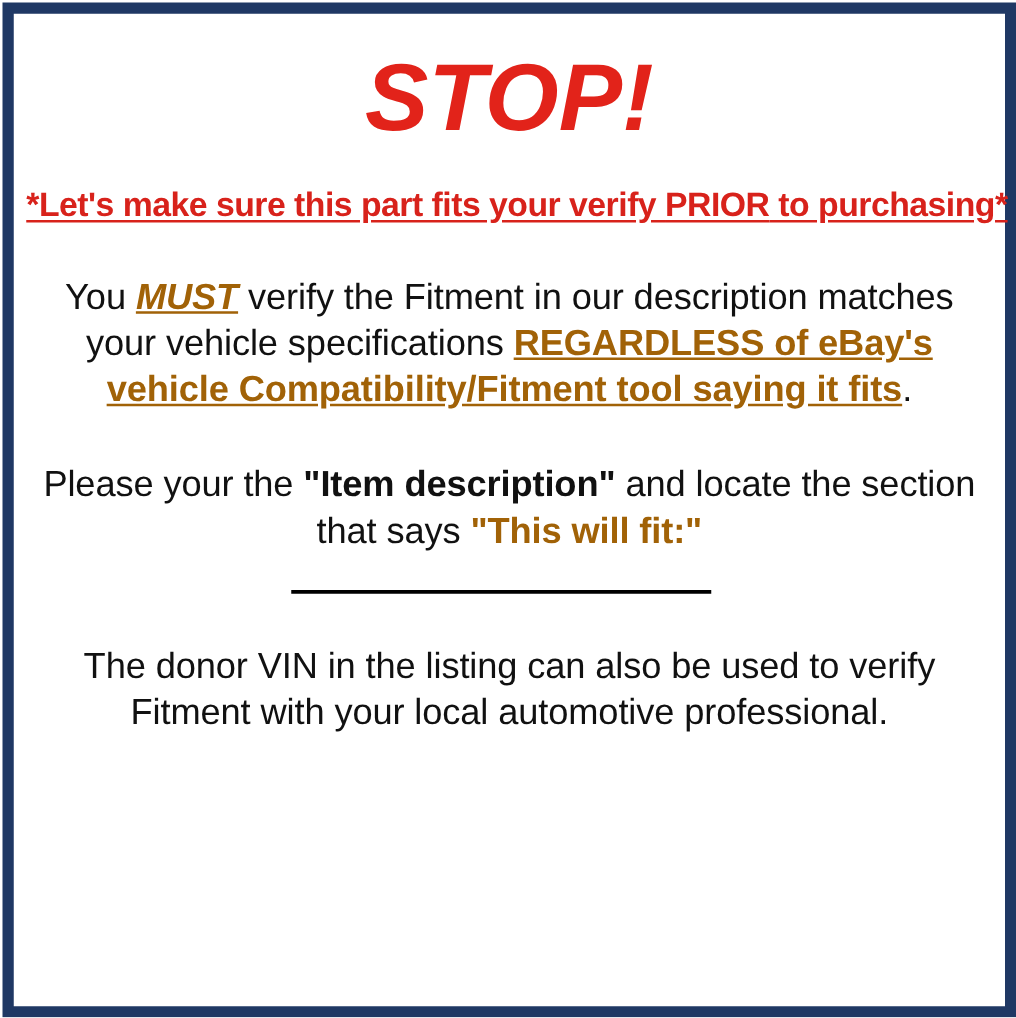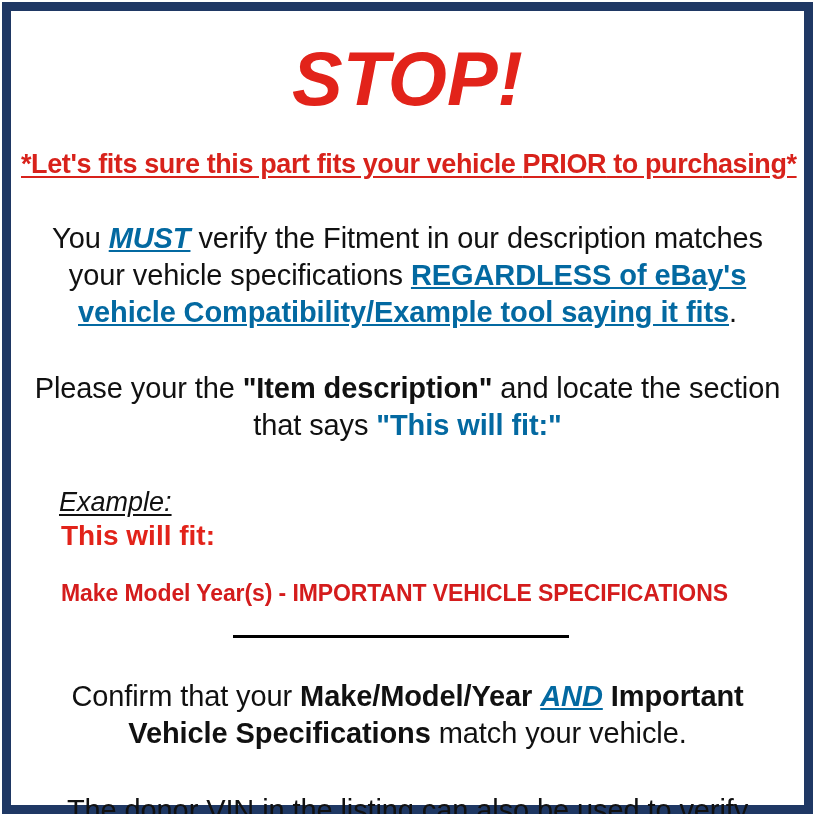--- a/index.html
+++ b/index.html
@@ -73,21 +73,21 @@
     color: #111111;
     margin: 0;
     padding: 0 6px;
     letter-spacing: -0.1px;
   }
   .p-must { margin-top: 40px; }
   .p-view { margin-top: 40px; }
   .p-confirm { margin-top: 40px; }
   .p-vin { margin-top: 40px; }
 
-  .red { color: #0369a1; }
+  .red { color: #a16207; }
   .b { font-weight: bold; }
   .i { font-style: italic; }
   .u { text-decoration: underline; text-underline-offset: 2px; }
   .blk { color: #111111; }
 
   .example-block {
     text-align: left;
     margin-top: 44px;
     padding-left: 38px;
   }
@@ -134,35 +134,29 @@
 </style>
 </head>
 <body>
 
 <div id="notice-root">
   <div id="notice-frame">
     <div id="notice-body">
 
       <div class="title">STOP!</div>
 
-      <div class="subtitle"><span>*Let's fits sure this part fits your vehicle </span><span class="ital">PRIOR</span><span> to purchasing*</span></div>
+      <div class="subtitle"><span>*Let's make sure this part fits your verify </span><span class="ital">PRIOR</span><span> to purchasing*</span></div>
 
-      <p class="para p-must"><span>You </span><span class="red b i u">MUST</span><span> verify the Fitment in our description matches your vehicle specifications </span><span class="red b u">REGARDLESS of eBay's vehicle Compatibility/Example tool saying it fits</span><span class="blk">.</span></p>
+      <p class="para p-must"><span>You </span><span class="red b i u">MUST</span><span> verify the Fitment in our description matches your vehicle specifications </span><span class="red b u">REGARDLESS of eBay's vehicle Compatibility/Fitment tool saying it fits</span><span class="blk">.</span></p>
 
       <p class="para p-view"><span>Please your the </span><span class="b">"Item description"</span><span> and locate the section that says </span><span class="red b">"This will fit:"</span></p>
 
-      <div class="example-block">
-        <div><span class="example-label">Example:</span></div>
-        <div class="example-fit">This will fit:</div>
-        <div class="example-spec">Make Model Year(s) - IMPORTANT VEHICLE SPECIFICATIONS</div>
-      </div>
 
       <div class="divider-wrap">
         <span class="divider"></span>
       </div>
 
-      <p class="para p-confirm"><span>Confirm that your </span><span class="b">Make/Model/Year</span><span> </span><span class="red b i u">AND</span><span> </span><span class="b">Important Vehicle Specifications</span><span> match your vehicle.</span></p>
 
       <p class="para p-vin">The donor VIN in the listing can also be used to verify Fitment with your local automotive professional.</p>
 
     </div>
   </div>
 </div>
 
 </body></html>

